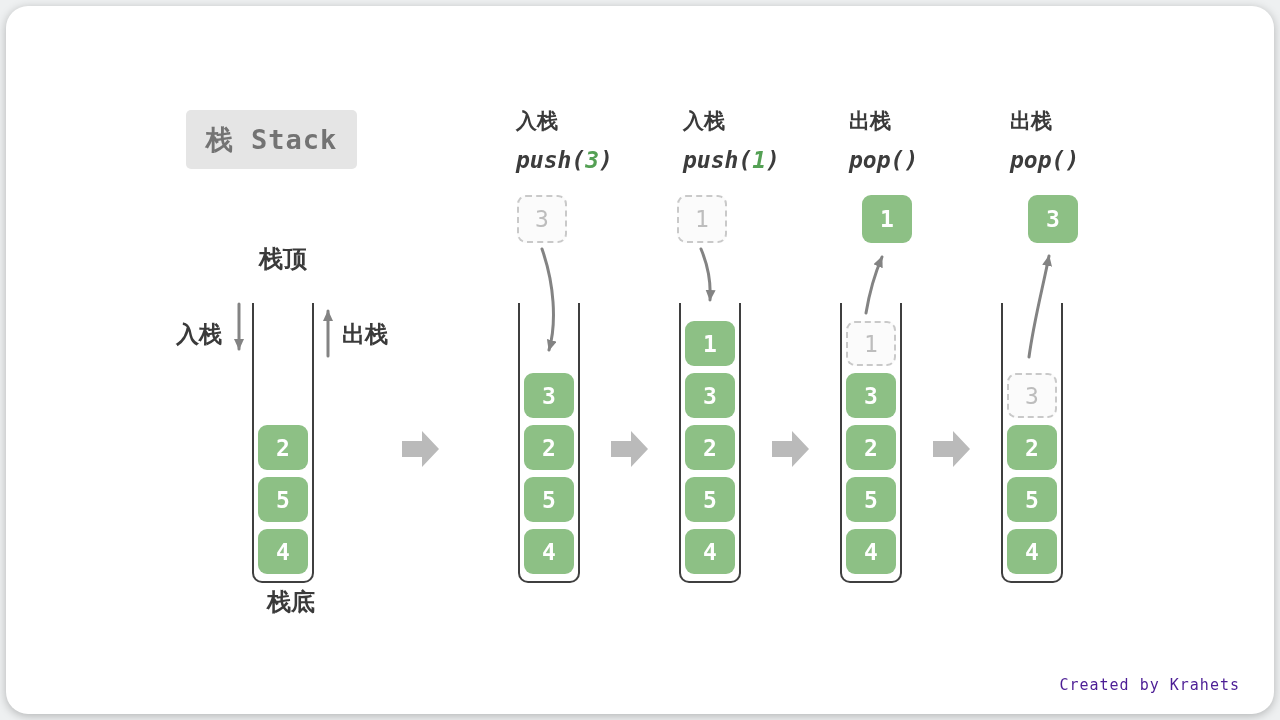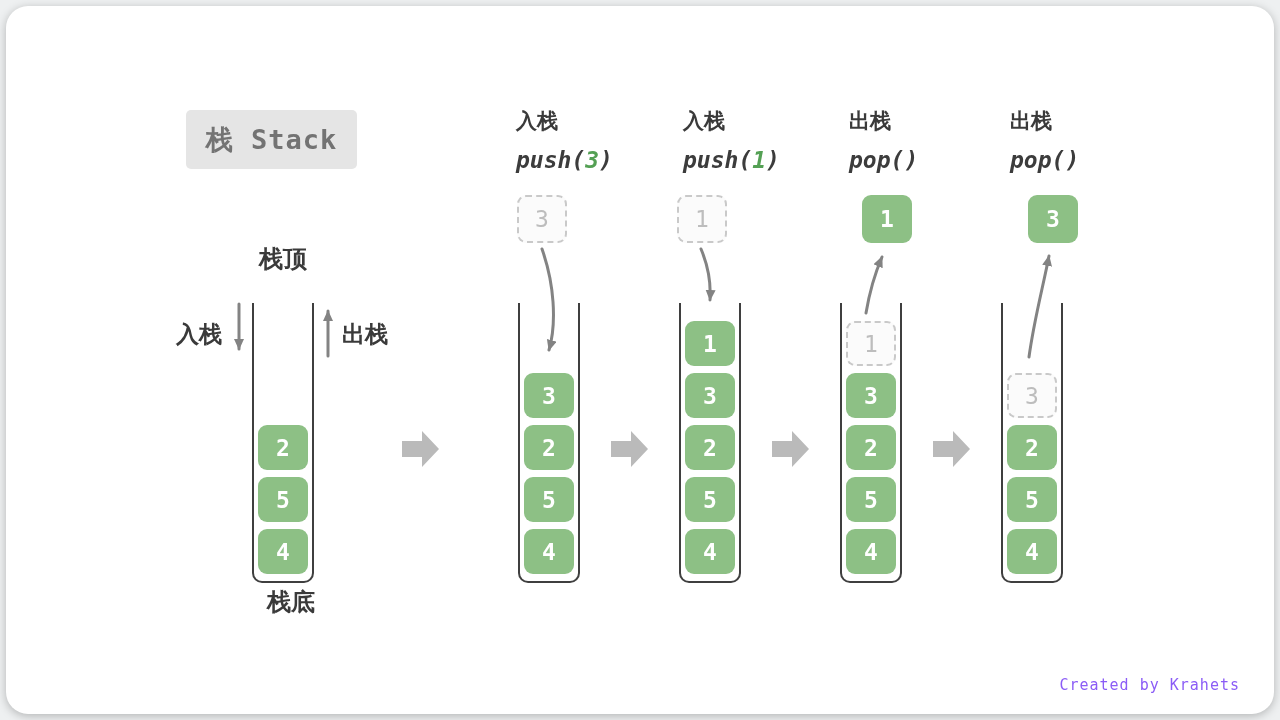--- a/index.html
+++ b/index.html
@@ -64,21 +64,21 @@
   .lbl-top    { left:252px; top:243px; width:62px; text-align:center; }
   .lbl-bottom { left:252px; top:586px; width:62px; text-align:center;margin-left:8px; }
   .lbl-push   { left:170px; top:319px; width:52px; text-align:right; font-size:23px; }
   .lbl-pop    { left:342px; top:319px; width:52px; text-align:left;  font-size:23px; }
 
   .overlay { position:absolute; left:0; top:0; width:1280px; height:720px; pointer-events:none; }
 
   .watermark {
     position:absolute; right:40px; top:676px;
     font-family:"DejaVu Sans Mono", monospace;
-    font-size:15px; color:#8b5cf6; letter-spacing:1px;
+    font-size:15px; color:#4c1d95; letter-spacing:1px;
   }
 </style>
 </head>
 <body>
 
 <div class="card"></div>
 
 <div class="scene">
 
   <div class="badge">

